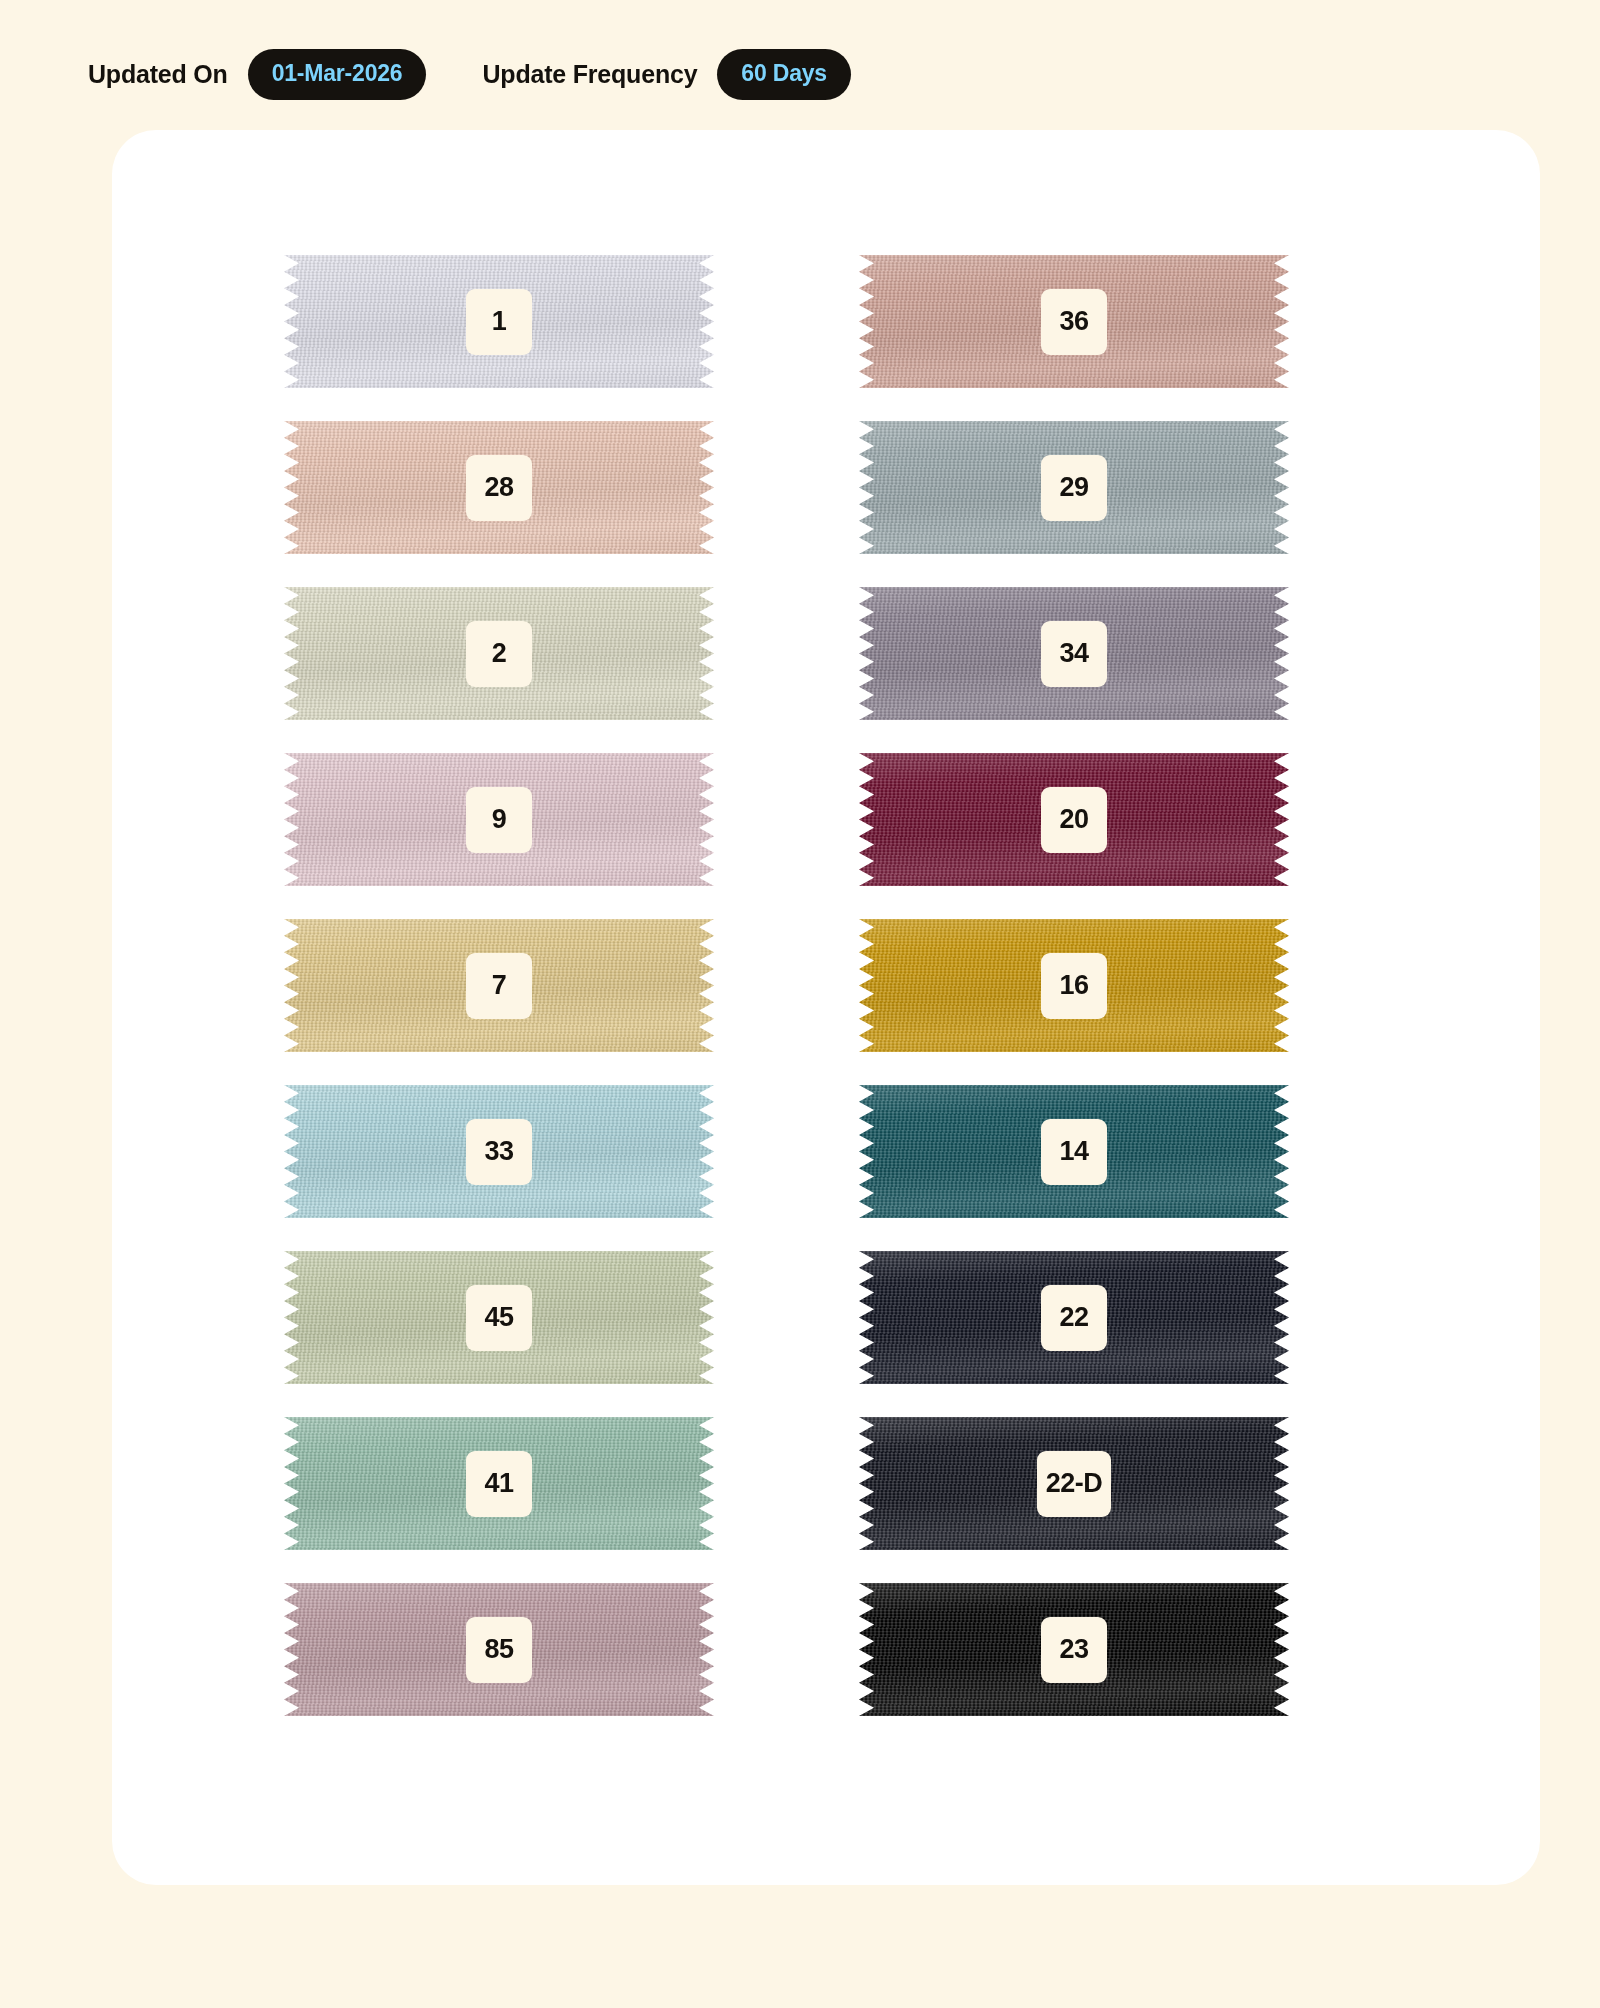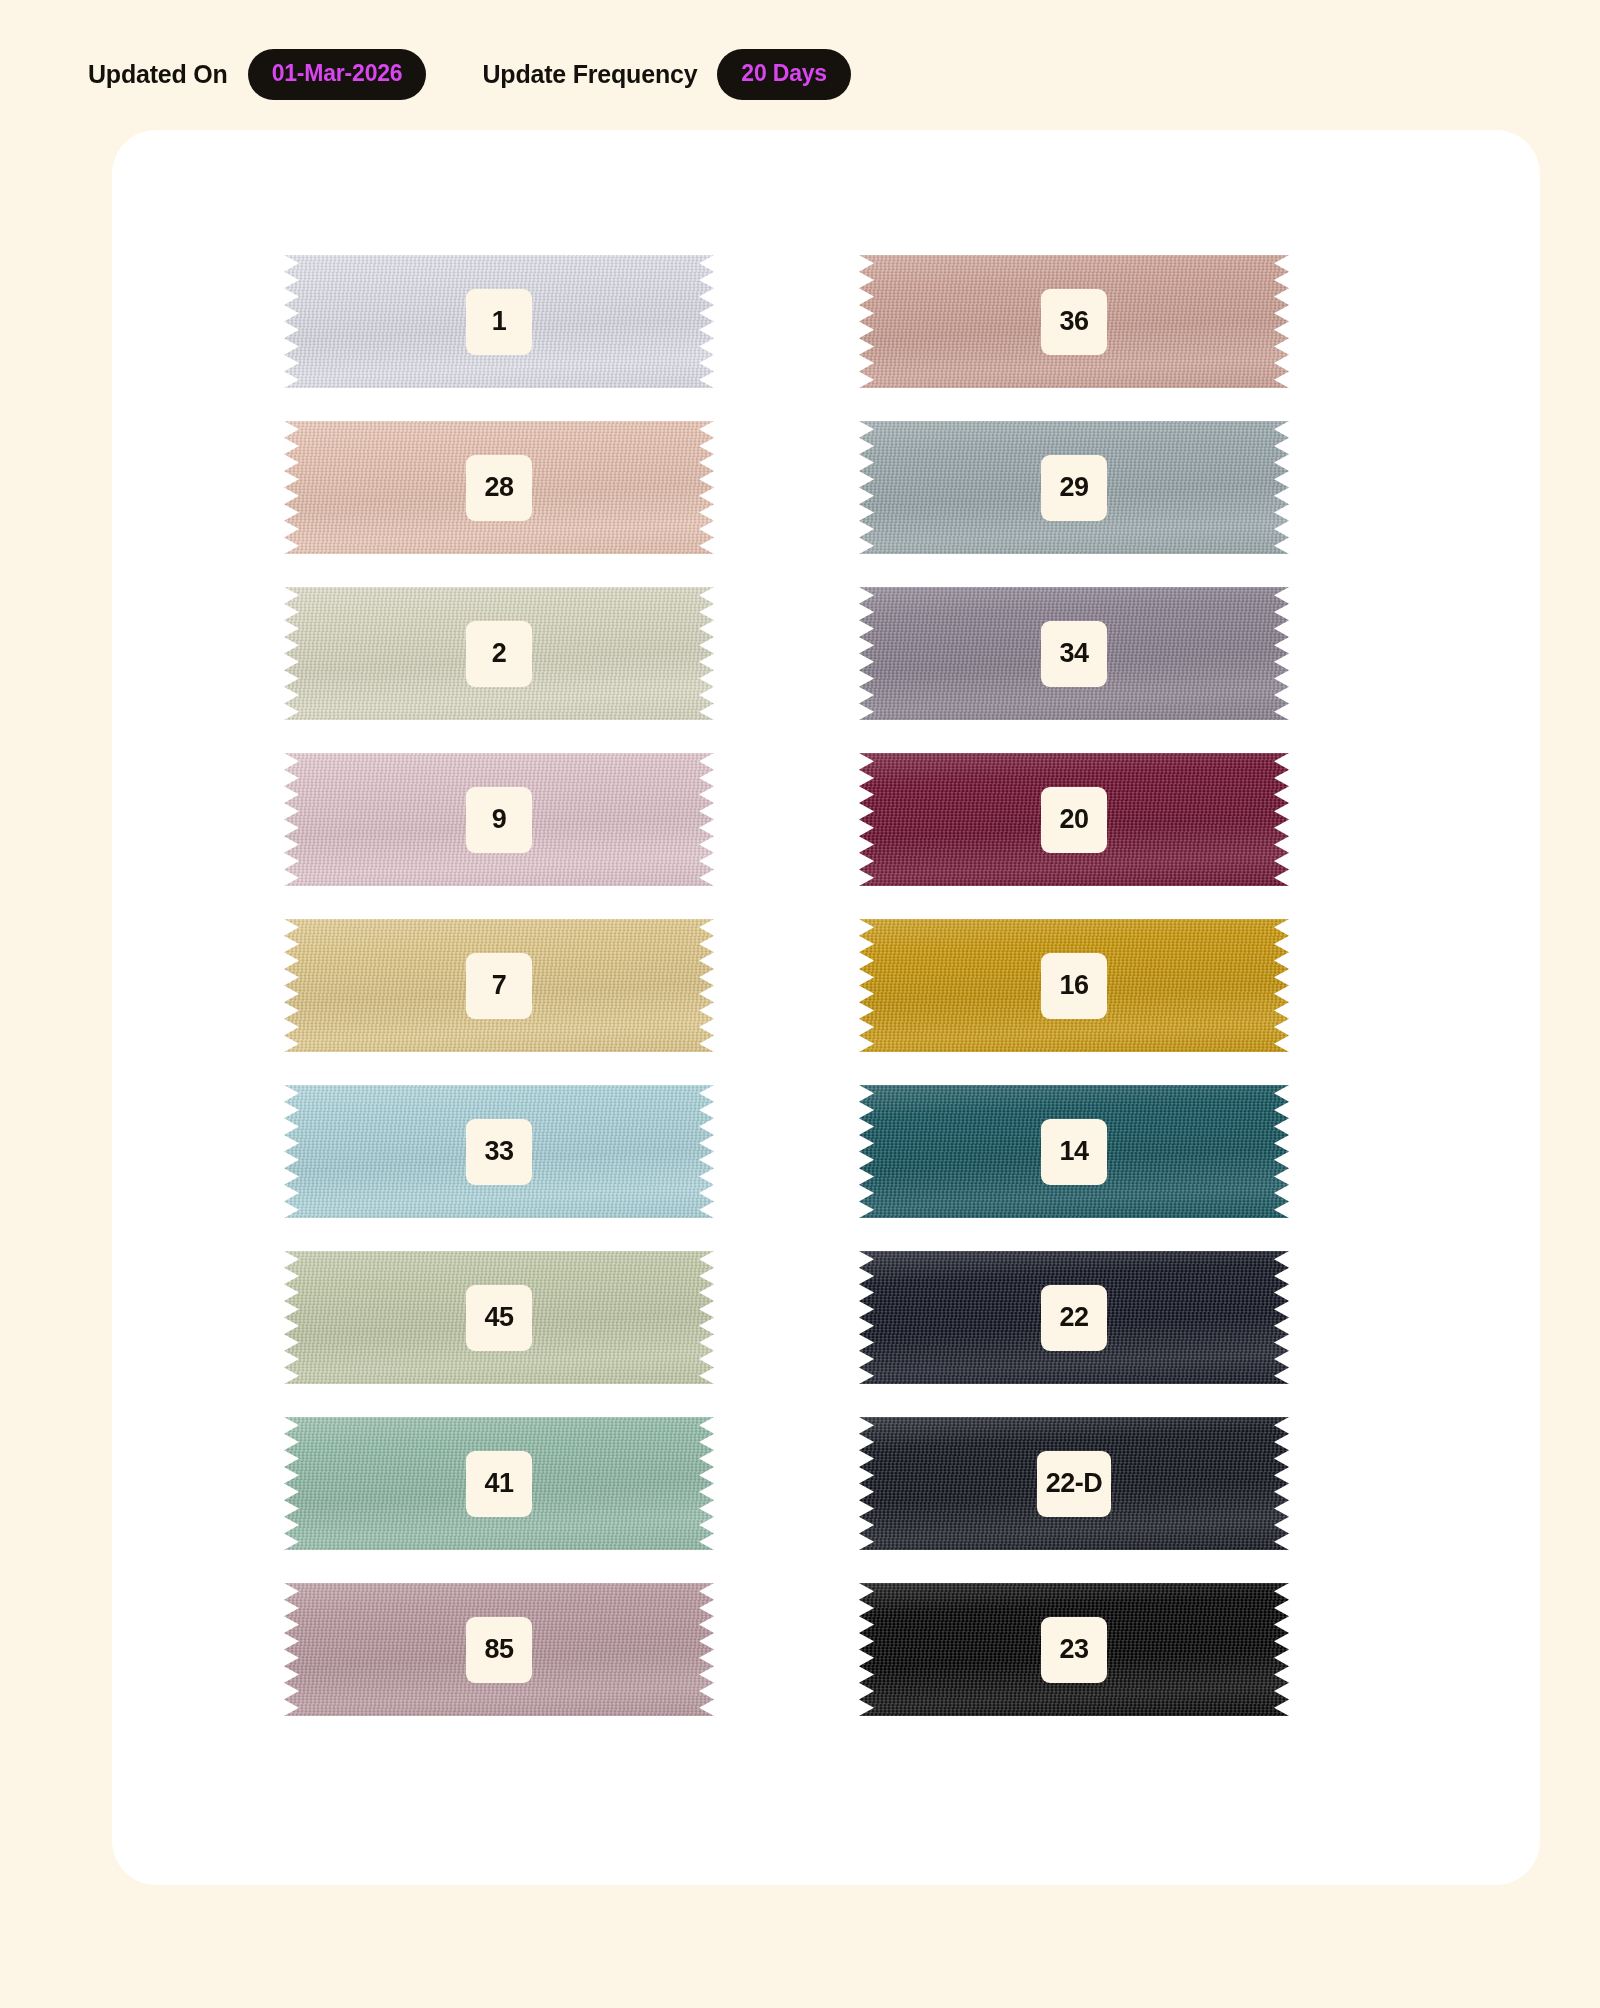--- a/index.html
+++ b/index.html
@@ -30,21 +30,21 @@
     font-weight: 700;
     color: #14110d;
     letter-spacing: -0.2px;
     white-space: nowrap;
   }
   .header-badge {
     display: inline-flex;
     align-items: center;
     justify-content: center;
     background: #15120e;
-    color: #d946ef;
+    color: #7dd3fc;
     font-size: 23px;
     font-weight: 700;
     letter-spacing: -0.2px;
     border-radius: 999px;
     padding: 11px 24px 13px;
     white-space: nowrap;
   }
   .header-gap { width: 16px; }
 
   
@@ -165,21 +165,21 @@
   }
 </style>
 </head>
 <body>
 
 <div class="header">
   <span class="header-label">Updated On</span>
   <span class="header-badge">01-Mar-2026</span>
   <span class="header-gap"></span>
   <span class="header-label">Update Frequency</span>
-  <span class="header-badge">20 Days</span>
+  <span class="header-badge">60 Days</span>
 </div>
 
 <div class="card">
   <div class="swatch-grid" id="swatch-grid">
       <div class="ribbon">
         <div class="ribbon-body" style="background-color: rgb(222, 222, 232);"></div>
         <div class="ribbon-label">1</div>
       </div>
       <div class="ribbon">
         <div class="ribbon-body" style="background-color: rgb(207, 162, 150);"></div>

